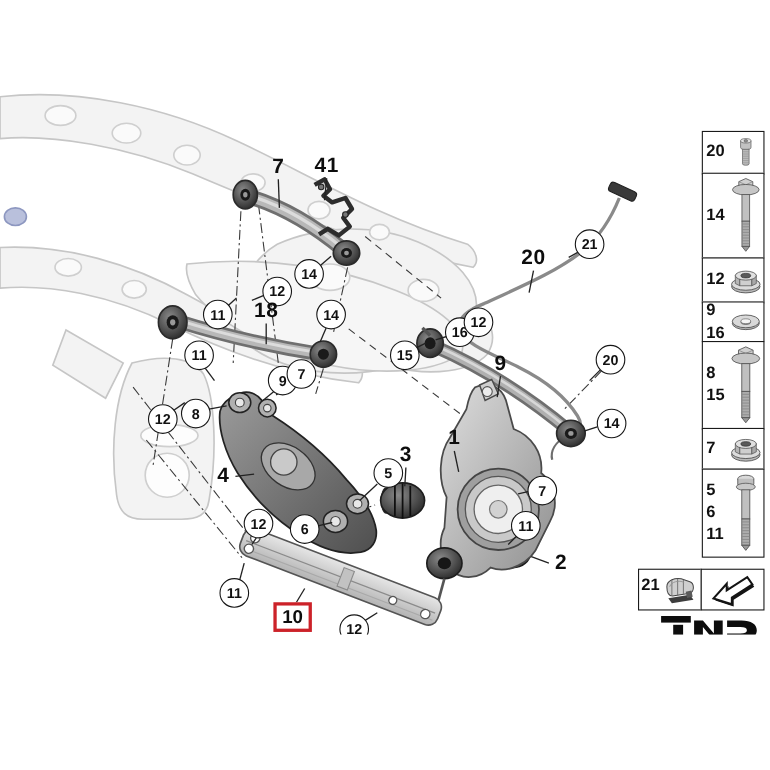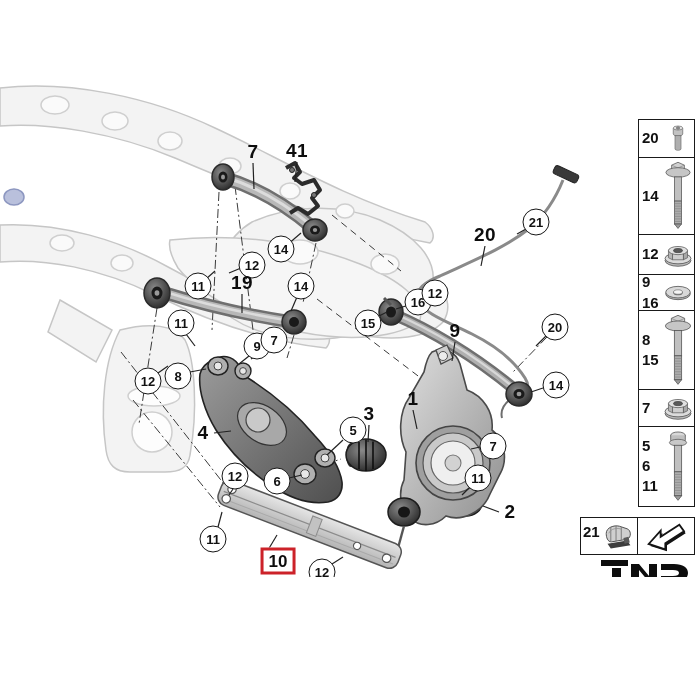--- a/index.html
+++ b/index.html
@@ -8,21 +8,21 @@
   #art{position:absolute;left:0;top:0;}
   .callout{position:absolute;width:27px;height:27px;box-sizing:border-box;
            border:1.8px solid #161616;border-radius:50%;background:#fff;
            display:flex;align-items:center;justify-content:center;
            font-weight:bold;font-size:13px;color:#111;
            transform:translate(-50%,-50%);z-index:5;}
   .part-label{position:absolute;transform:translate(-50%,-50%);
               font-weight:bold;font-size:19px;color:#0d0d0d;z-index:5;letter-spacing:.5px;}
   .boxed-label{position:absolute;transform:translate(-50%,-50%);
                border:3px solid var(--hl,#cc2229);background:#fff;color:#0d0d0d;
-               font-weight:bold;font-size:17px;line-height:1;padding:2px 5px;z-index:6;margin-left:12px;}
+               font-weight:bold;font-size:17px;line-height:1;padding:2px 5px;z-index:6;}
   #fastener-table{position:absolute;left:638px;top:120px;width:57px;z-index:4;}
   .ft-row{box-sizing:border-box;border:1.5px solid #1a1a1a;margin-top:-1.5px;
           background:#fff;display:flex;align-items:center;}
   .ft-labels{display:flex;flex-direction:column;justify-content:space-around;
              align-items:flex-start;padding-left:3px;min-width:20px;
              font-weight:bold;font-size:15px;color:#111;line-height:1.35;}
   .ft-icon{flex:1;display:flex;align-items:center;justify-content:center;height:100%;}
   #accessory-row{position:absolute;left:580px;top:517px;width:115px;height:38px;
                  display:flex;z-index:4;}
   .acc-cell{box-sizing:border-box;border:1.5px solid #1a1a1a;background:#fff;
@@ -412,21 +412,21 @@
     <div class="callout" style="left: 368px; top: 323px;">15</div>
     <div class="callout" style="left: 418px; top: 302px;">16</div>
     <div class="callout" style="left: 435px; top: 293px;">12</div>
     <div class="callout" style="left: 536px; top: 222px;">21</div>
     <div class="callout" style="left: 555px; top: 327px;">20</div>
     <div class="callout" style="left: 556px; top: 385px;">14</div>
     <div class="callout" style="left: 493px; top: 446px;">7</div>
     <div class="callout" style="left: 478px; top: 478px;">11</div>
     <div class="part-label" style="left: 253px; top: 152px;">7</div>
     <div class="part-label" style="left: 297px; top: 151px;">41</div>
-    <div class="part-label" style="left: 242px; top: 283px;">19</div>
+    <div class="part-label" style="left: 242px; top: 283px;">18</div>
     <div class="part-label" style="left: 203px; top: 433px;">4</div>
     <div class="part-label" style="left: 369px; top: 414px;">3</div>
     <div class="part-label" style="left: 413px; top: 399px;">1</div>
     <div class="part-label" style="left: 455px; top: 331px;">9</div>
     <div class="part-label" style="left: 485px; top: 235px;">20</div>
     <div class="part-label" style="left: 510px; top: 512px;">2</div>
     <div class="boxed-label" style="left: 266px; top: 561px;">10</div>
   </div>
 
 </body></html>

